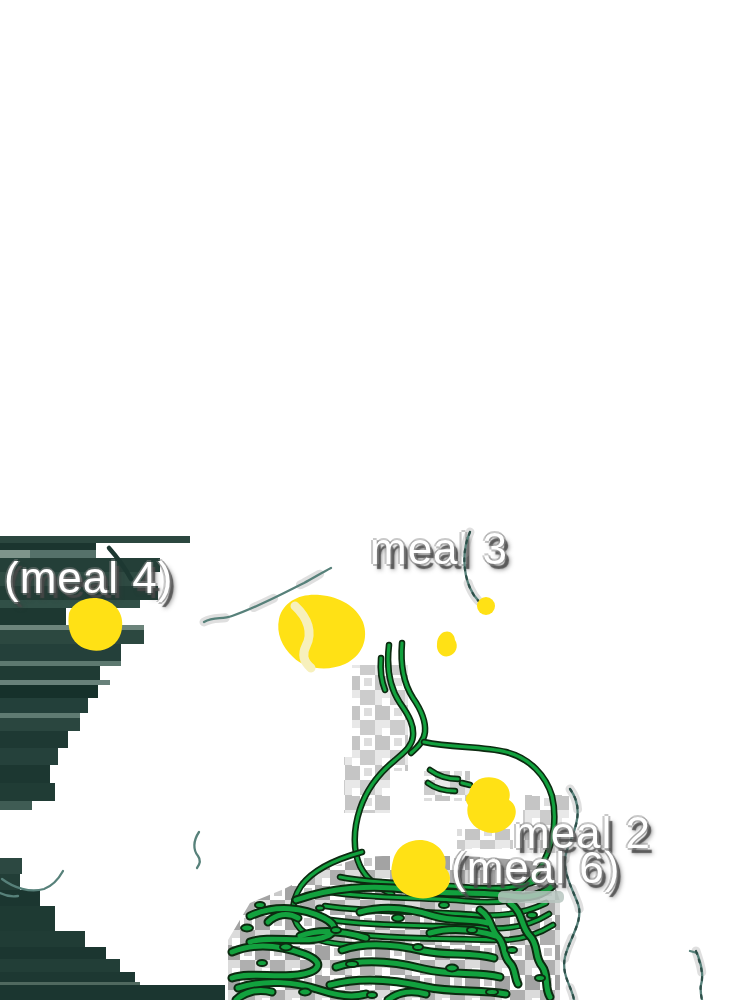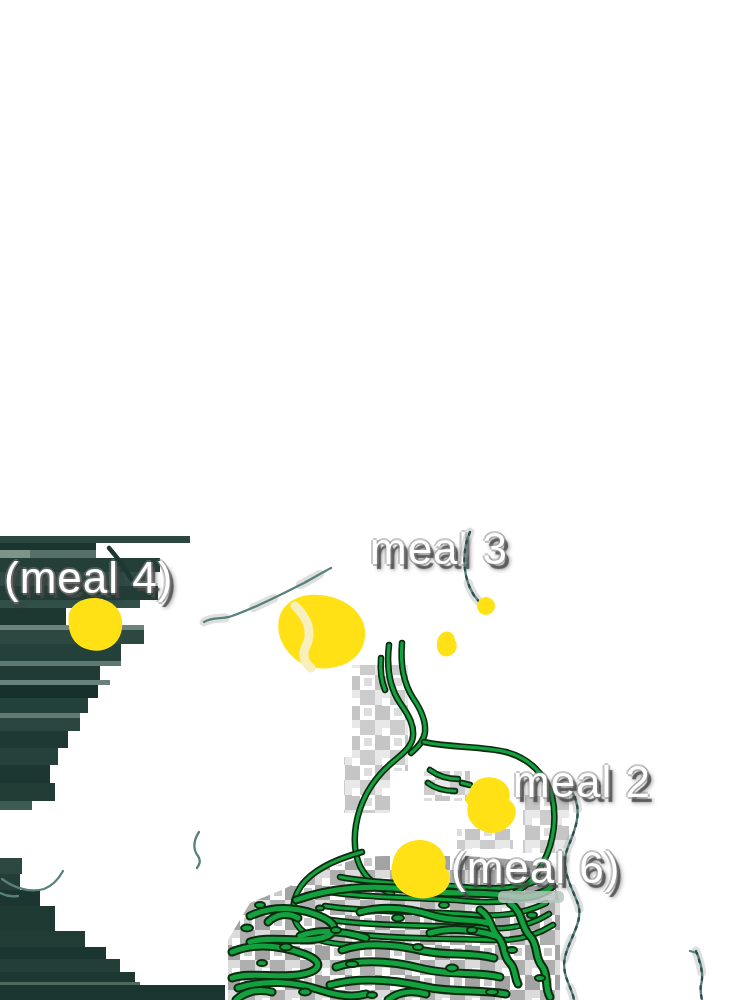--- a/index.html
+++ b/index.html
@@ -213,21 +213,21 @@
     </g>
     <g>
       <path class="teal-shadow" d="M 696,951 C 700,963 704,974 701,985 C 700,990 701,995 702,1000"></path>
       <path class="teal" d="M 690,951 L 697,953 C 701,964 704,974 701,985 C 700,990 701,995 702,1000"></path>
       <path class="bead" d="M 696,951 C 700,963 704,974 701,985 C 700,990 701,995 702,1000"></path>
     </g>
   </svg>
 
   <div class="label" style="left:4px;  top:553px;">(meal 4)</div>
   <div class="label" style="left:370px;top:524px;">meal 3</div>
-  <div class="label" style="left:513px;top:757px;">meal 2</div>
+  <div class="label" style="left:513px;top:808px;">meal 2</div>
   <div class="label" style="left:451px;top:843px;">(meal 6)</div>
 
   <svg width="747" height="1000" viewBox="0 0 747 1000" style="z-index:6;pointer-events:none;">
 
     <g>
       <path class="teal-shadow" d="M 204,622 C 214,616 222,620 232,616 C 258,607 282,594 304,583 C 315,577 323,572 331,568"></path>
       <path class="teal" d="M 204,622 C 214,616 222,620 232,616 C 258,607 282,594 304,583 C 315,577 323,572 331,568"></path>
       <path class="teal-shadow" d="M 470,532 C 462,550 463,572 470,588 C 474,597 480,605 492,610"></path>
       <path class="teal" d="M 470,532 C 462,550 463,572 470,588 C 474,597 480,605 492,610"></path>
       <path class="bead" d="M 470,532 C 462,550 463,572 470,588 C 474,597 480,605 492,610"></path>

